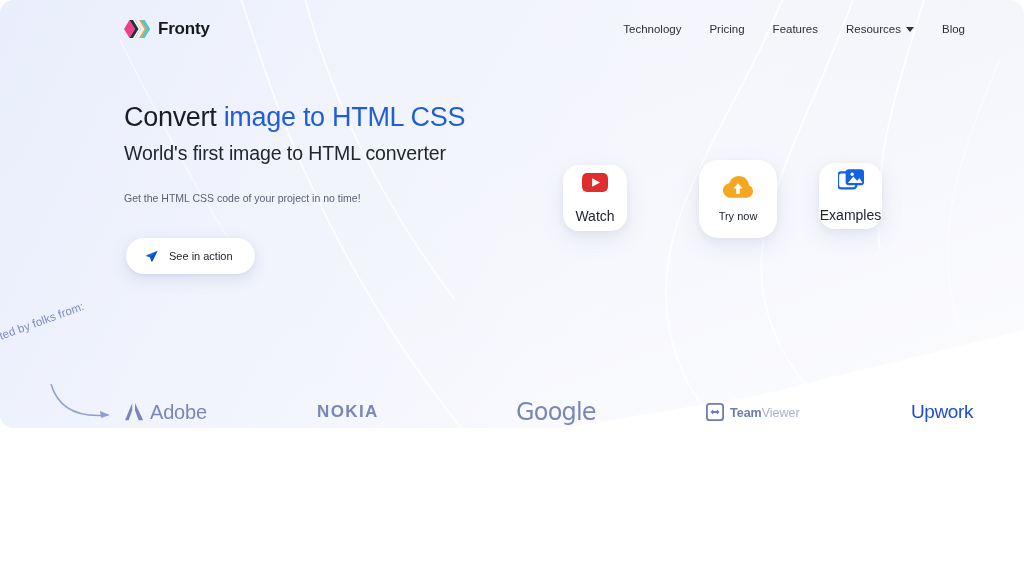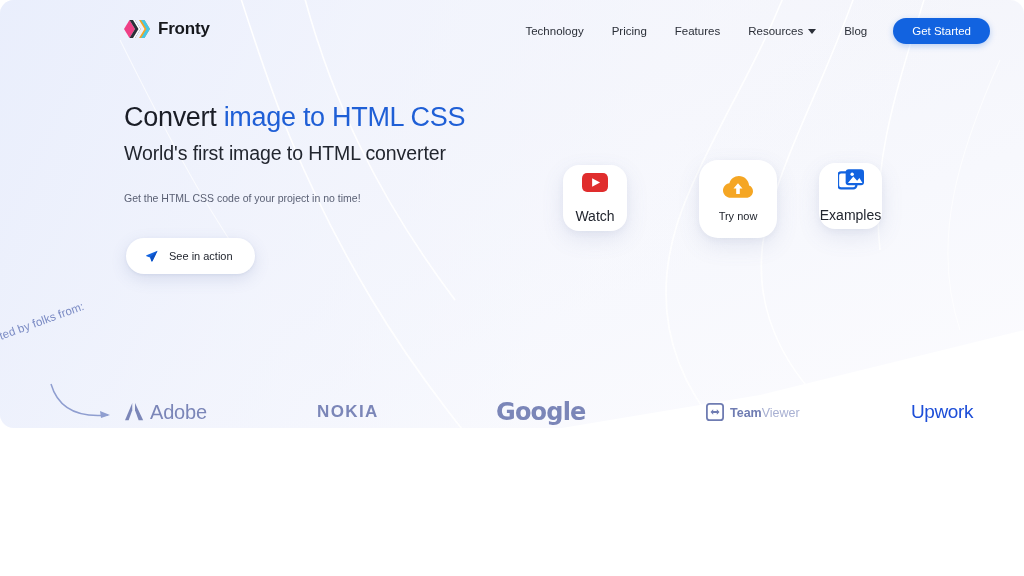--- a/index.html
+++ b/index.html
@@ -27,21 +27,21 @@
 
   
   .header {
     position:absolute; left:0; top:0; width:1024px; height:58px;
     display:flex; align-items:center;
   }
   .brand { position:absolute; left:124px; top:18px; display:flex; align-items:center; gap:8px; }
   .brand-logo { width:26px; height:22px; display:block; }
   .brand-name { font-size:17px; font-weight:bold; color:#16181d; letter-spacing:-.2px; }
 
-  .nav { position:absolute; right:34px; top:18px; display:flex; align-items:center; gap:0; }
+  .nav { position:absolute; right:45px; top:18px; display:flex; gap:0; }
   .nav-item {
     font-size:11.5px; color:#2b2f38; padding:0 14px; line-height:22px;
     text-decoration:none; white-space:nowrap;
   }
   .nav-item.has-caret { display:flex; align-items:center; gap:5px; }
   .caret {
     width:0; height:0; border-left:4px solid transparent; border-right:4px solid transparent;
     border-top:5px solid #2b2f38; display:inline-block;
   }
   .cta-btn {
@@ -90,21 +90,21 @@
   }
   .trusted-arrow { position:absolute; left:48px; top:382px; width:70px; height:42px; }
 
   
   .logos { position:absolute; left:0; top:393px; width:1024px; height:38px; }
   .logo-cell { position:absolute; top:0; height:38px; display:flex; align-items:center; color:#7b86b8; }
   .logo-adobe  { left:124px; gap:4px; }
   .logo-adobe .logo-word { font-size:20px; color:#7b86b8; letter-spacing:-.2px; }
   .logo-nokia  { left:317px; }
   .logo-nokia .logo-word { font-size:17px; font-weight:bold; color:#7b86b8; letter-spacing:1.4px;text-align:right; }
-  .logo-google { left:496px;font-weight:bold; }
+  .logo-google { left:516px; }
   .logo-google .logo-word { font-size:24px; color:#7b86b8; font-family:"DejaVu Sans", sans-serif; letter-spacing:-.8px; }
   .logo-teamviewer { left:706px; gap:6px; }
   .logo-teamviewer .tv-bold { font-size:12.5px; font-weight:bold; color:#6f7cb2; }
   .logo-teamviewer .tv-light { font-size:12.5px; color:#a8b0d2; }
   .logo-upwork { left:911px; }
   .logo-upwork .logo-word { font-size:19px; color:#1d4ed8; letter-spacing:-.4px; }
 
   
   .mockup {
     position:absolute; left:836px; top:562px; width:300px; height:150px;
@@ -163,21 +163,20 @@
 
     <nav class="nav">
       <a class="nav-item" href="#">Technology</a>
       <a class="nav-item" href="#">Pricing</a>
       <a class="nav-item" href="#">Features</a>
       <a class="nav-item has-caret" href="#">
         <span>Resources</span>
         <span class="caret"></span>
       </a>
       <a class="nav-item" href="#">Blog</a>
-      <button class="cta-btn">Get Started</button>
     </nav>
   </div>
 
   <div class="hero-text">
     <h1 class="h1"><span>Convert </span><span class="accent">image to HTML CSS</span></h1>
     <h2 class="h2">World's first image to HTML converter</h2>
     <p class="lead">
       <span>Get the HTML CSS code of your project in no time!</span><br>
     </p>
   </div>

